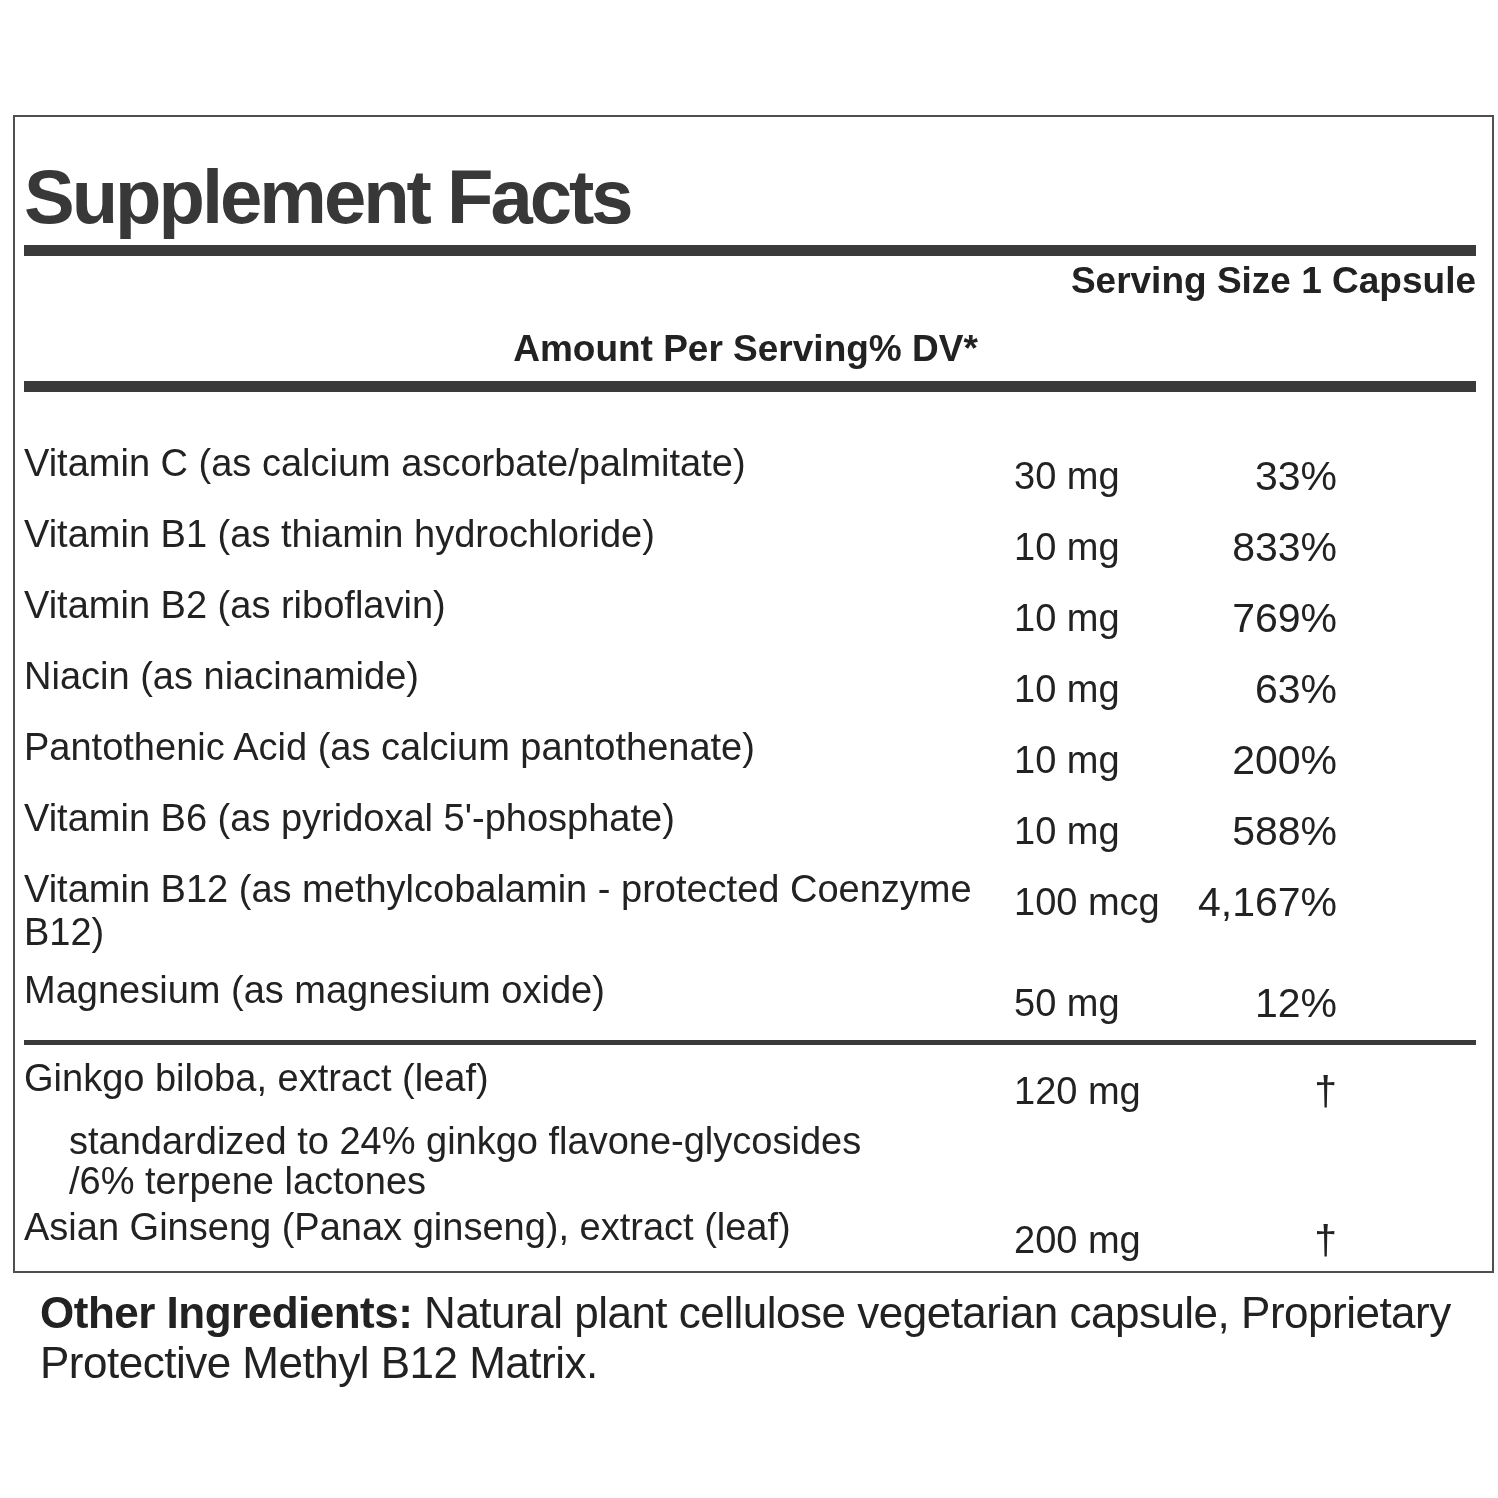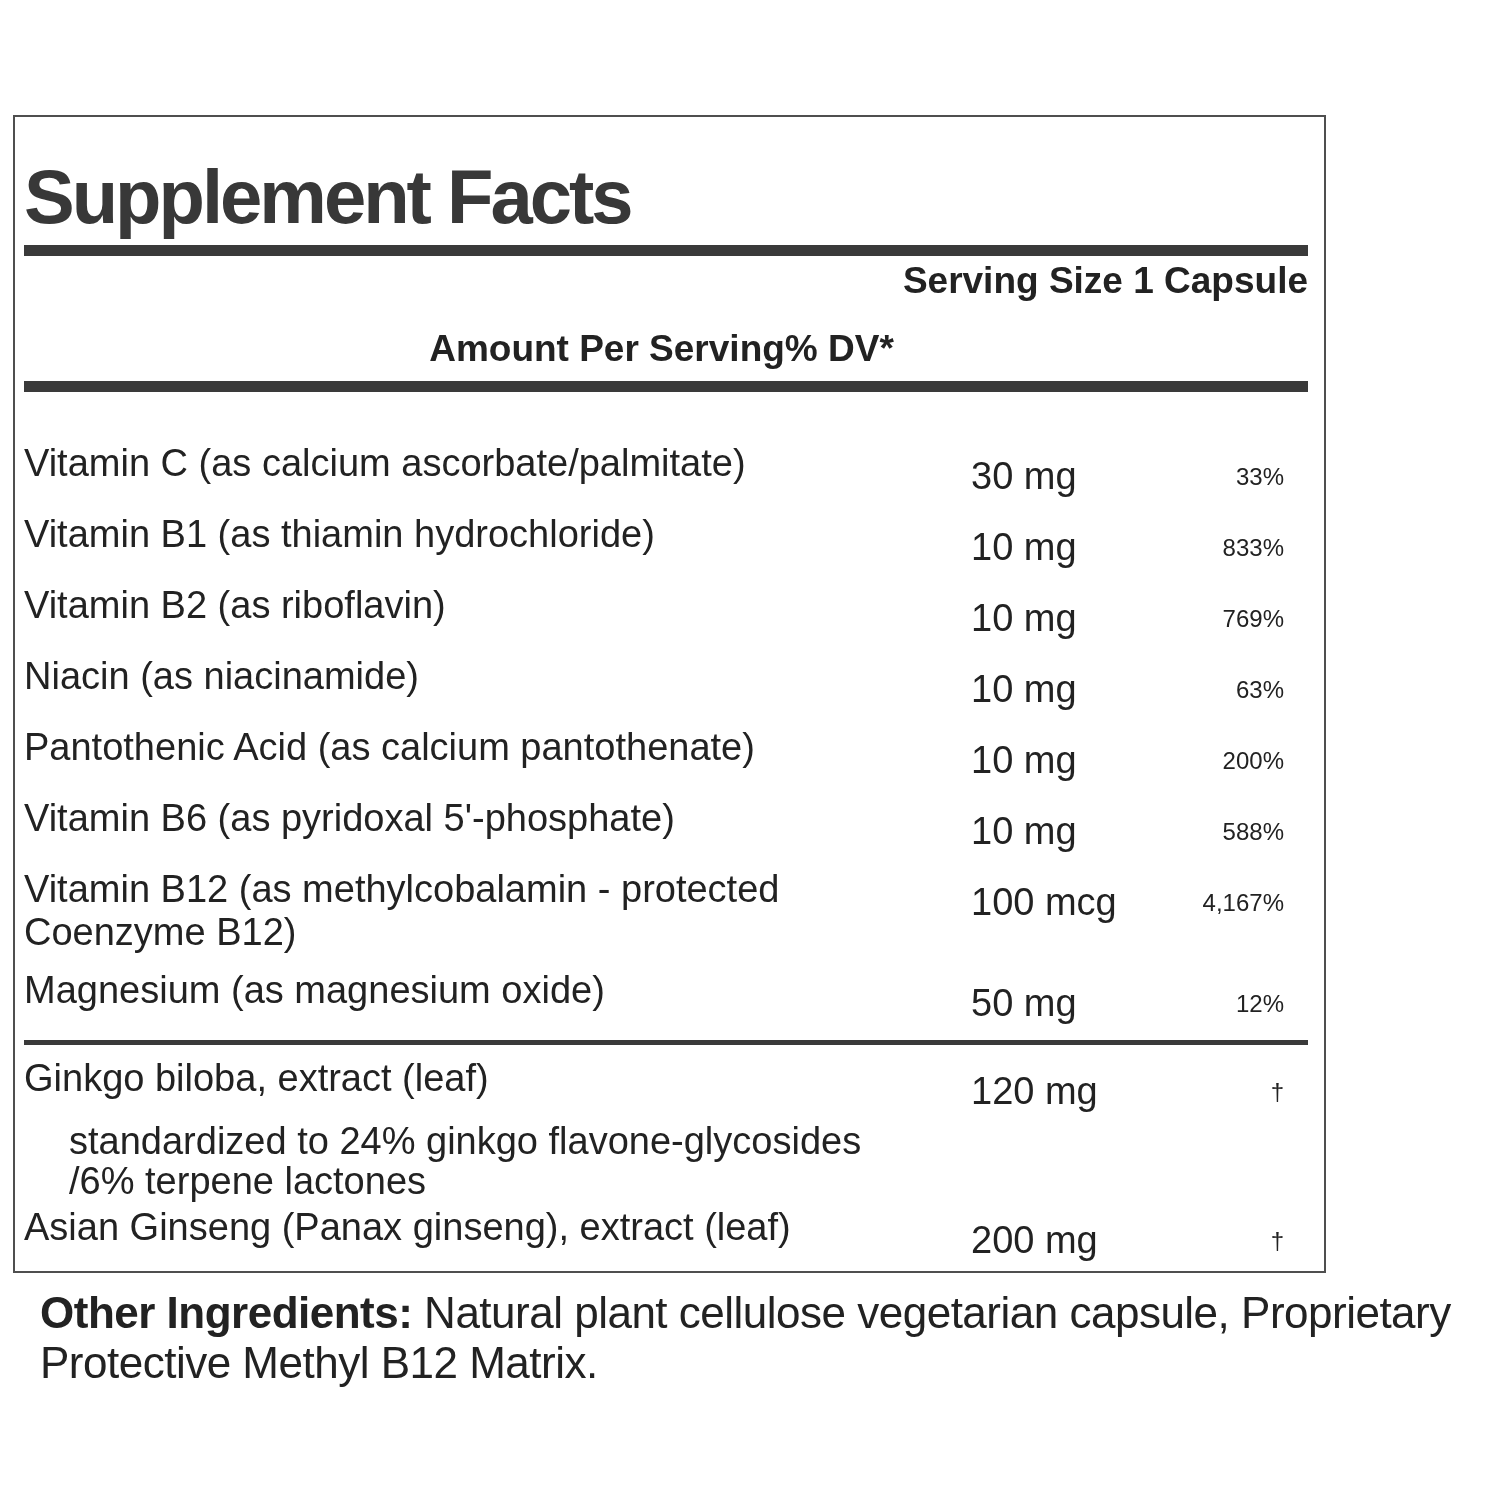--- a/index.html
+++ b/index.html
@@ -10,21 +10,21 @@
     height: 1498px;
     font-family: "Liberation Sans", sans-serif;
     color: #222222;
   }
   .page { position: relative; width: 1498px; height: 1498px; overflow: hidden; }
 
   .panel {
     position: absolute;
     left: 13px;
     top: 115px;
-    width: 1313px;
+    width: 1481px;
     height: 1158px;
     box-sizing: border-box;
     border: 2px solid #4f4f4f;
     padding: 0 16px 0 9px;
     overflow: hidden;
     background: #ffffff;
   }
 
   .panel-title {
     margin: 42px 0 0 0;
@@ -57,20 +57,21 @@
     line-height: 44px;
   }
   .hdr .dvh { padding-right: 9px; }
 
   .rows { margin-top: 50px; }
 
   .n-row, .b-row {
     display: flex;
     align-items: flex-start;
     margin-bottom: 15px;
+    gap: 10px;
   }
   .b-row { margin-bottom: 8px; }
 
   .name {
     flex: 1 1 auto;
     max-width: 980px;
     font-size: 38px;
     line-height: 43px;
   }
   .amt {
@@ -79,21 +80,21 @@
     text-align: left;
     font-size: 38px;
     line-height: 43px;
     padding-top: 13px;
     white-space: nowrap;
   }
   .dv {
     width: 148px;
     flex: 0 0 auto;
     text-align: right;
-    font-size: 24px;
+    font-size: 41px;
     line-height: 43px;
     padding-top: 13px;
     padding-right: 24px;
     white-space: nowrap;
   }
 
   .botanical { margin-top: 12px; }
   .sub-line {
     margin: 0 0 0 45px;
     font-size: 38px;

